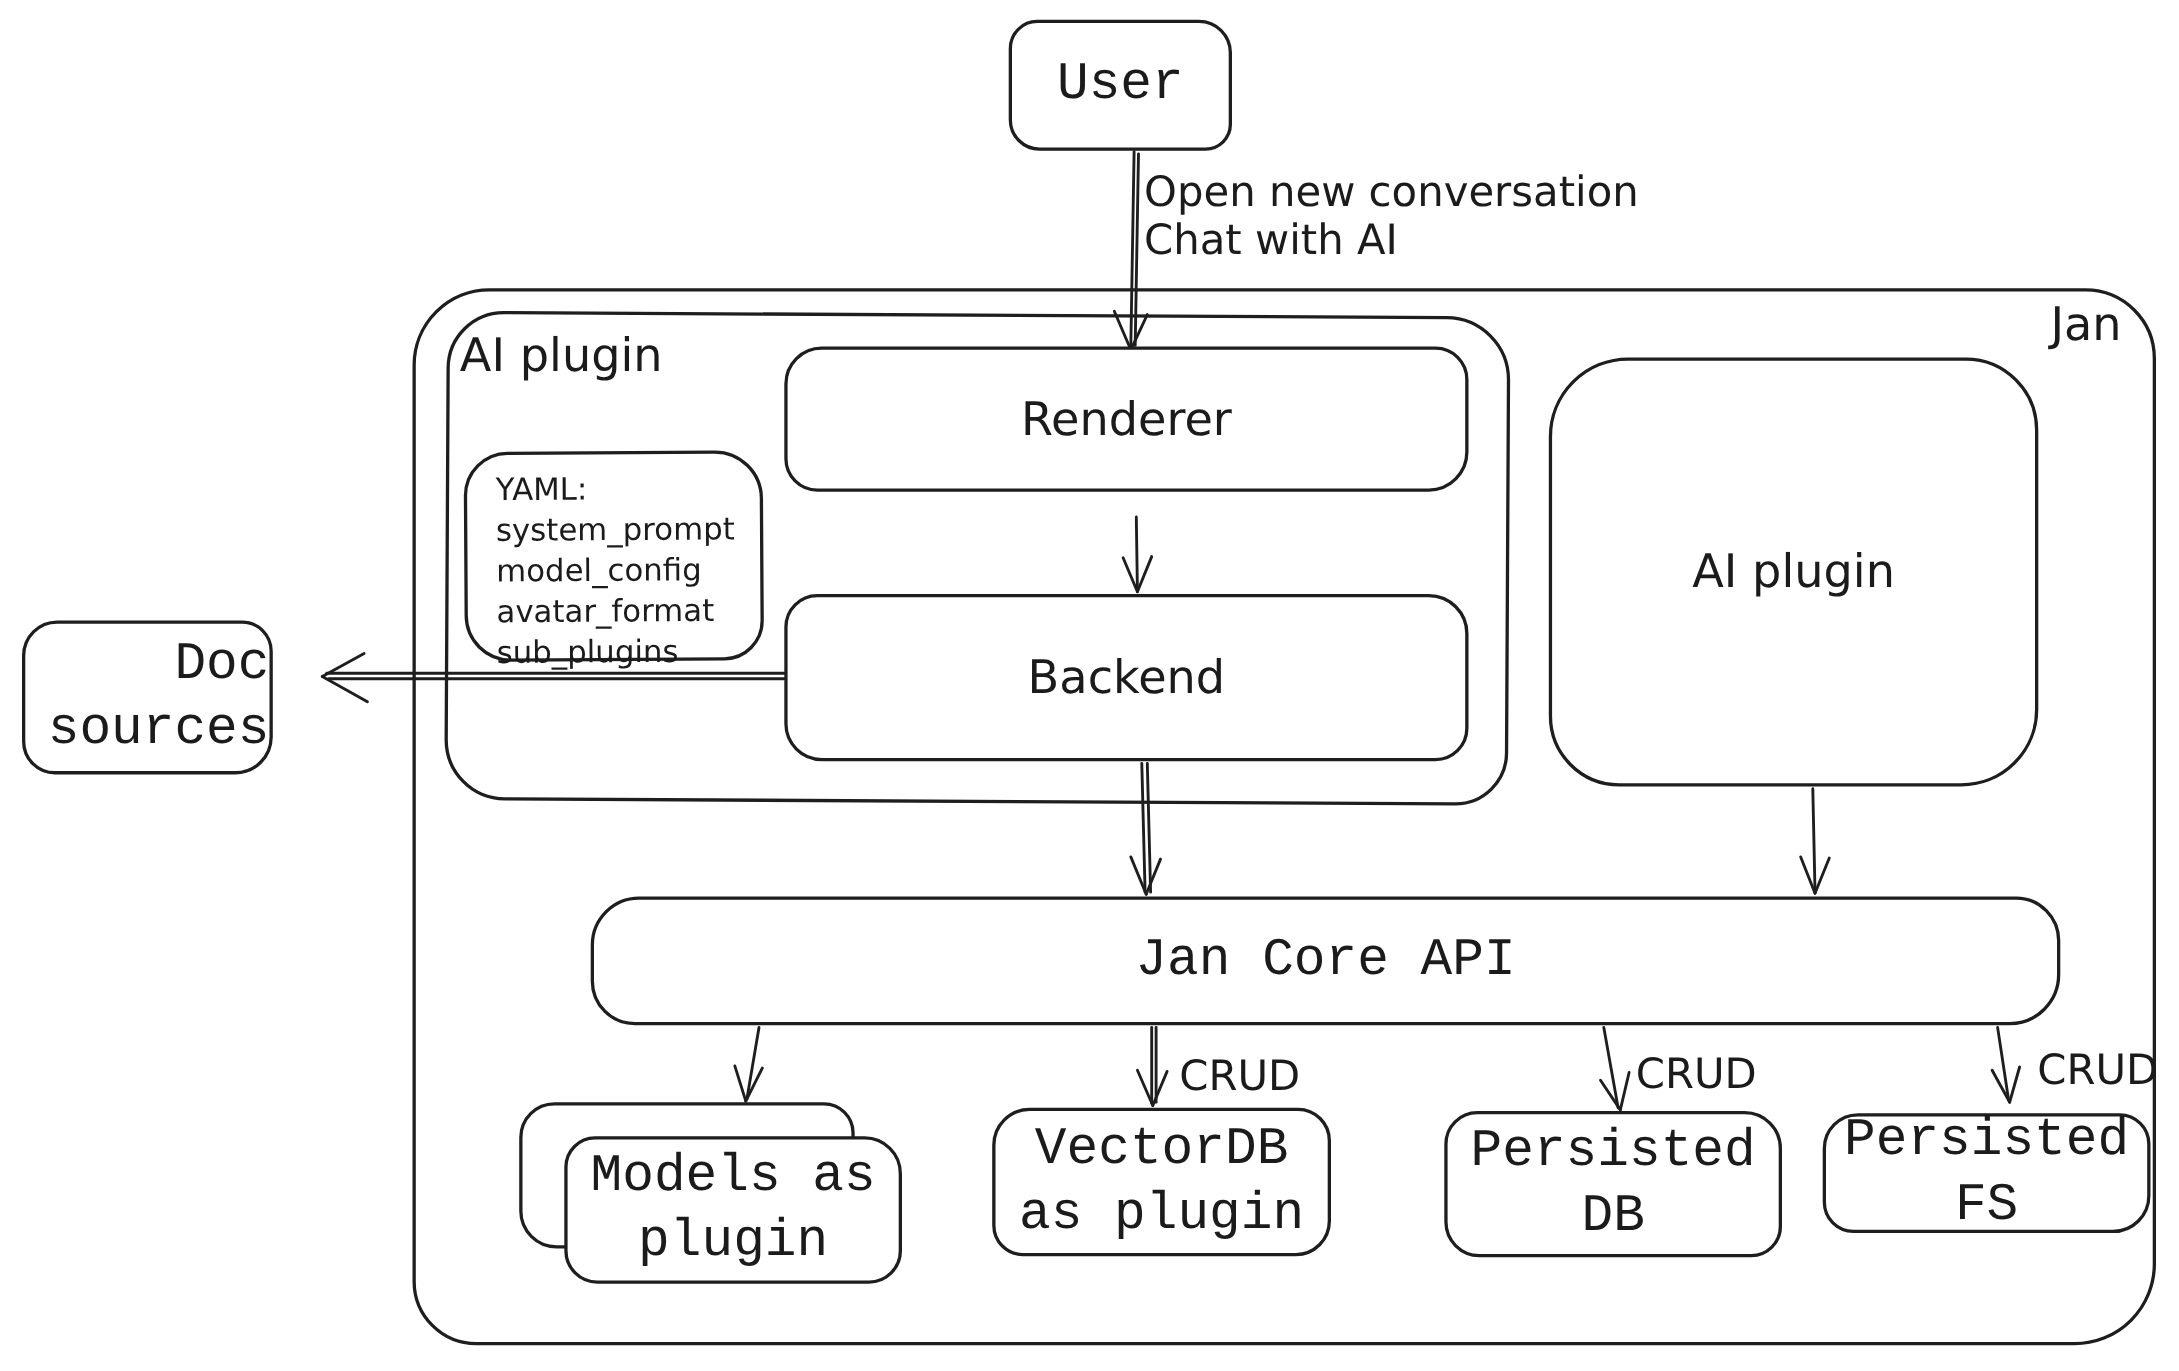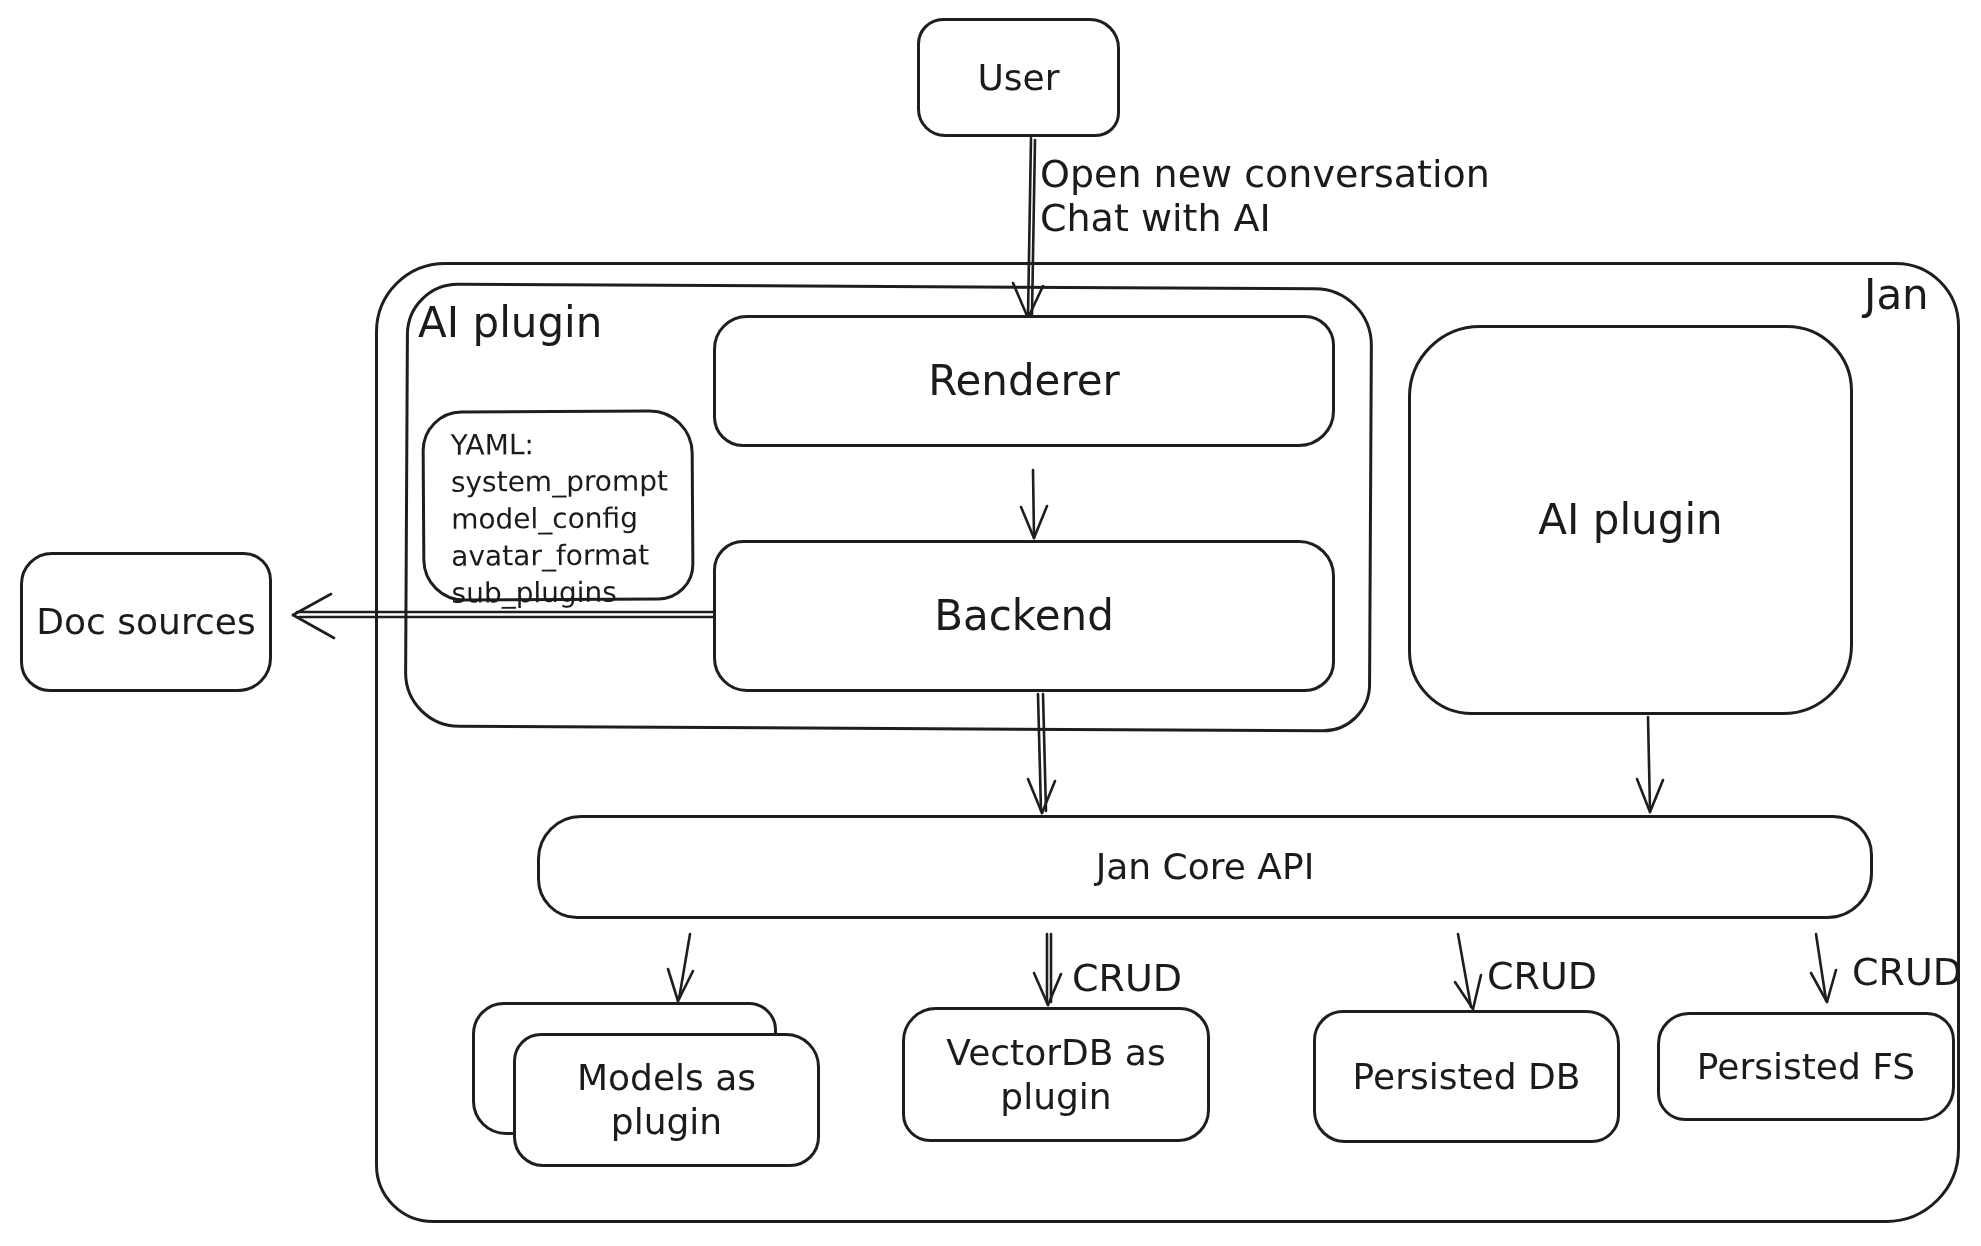--- a/index.html
+++ b/index.html
@@ -14,21 +14,21 @@
   }
   .container{background:transparent;z-index:1;}
   .leaf{z-index:3;}
   .lbl{position:absolute;z-index:4;white-space:nowrap;}
   .arrows{position:absolute;left:0;top:0;z-index:2;pointer-events:none;}
   .arrows path{stroke:#1e1e1e;stroke-width:2.6;fill:none;stroke-linecap:round;}
   .yaml{
     flex-direction:column;align-items:flex-start;justify-content:flex-start;
     padding:14px 18px 10px 26px;font-size:28px;line-height:1.32;text-align:left;
   }
-  .t40{font-size:36px;}
+  .t40{font-size:48px;font-family:Liberation Mono, monospace;}
   .t42{font-size:42px;}
   .t38{font-size:38px;}
   .tilt-l{transform:rotate(-0.35deg);}
   .tilt-r{transform:rotate(0.3deg);}
 </style>
 </head>
 <body>
 
 <div class="canvas">
 
@@ -114,25 +114,25 @@
   </div>
 
   <div class="node leaf t42" style="left:713px;top:540px;width:622px;height:152px;border-radius:30px 36px 30px 34px;">
     <span>Backend</span>
   </div>
 
   <div class="node leaf t42" style="left:1408px;top:325px;width:445px;height:390px;border-radius:72px 66px 70px 64px;">
     <span>AI plugin</span>
   </div>
 
-  <div class="node leaf t40" style="left:20px;top:552px;width:252px;height:140px;border-radius:32px 28px 34px 30px;">
+  <div class="node leaf t40" style="left:20px;top:564px;width:228px;height:140px;border-radius:32px 28px 34px 30px;text-align:right;">
     <span>Doc sources</span>
   </div>
 
-  <div class="node leaf t40" style="left:537px;top:815px;width:1336px;height:104px;border-radius:44px 40px 46px 40px;">
+  <div class="node leaf t40" style="left:537px;top:815px;width:1336px;height:117px;border-radius:44px 40px 46px 40px;">
     <span>Jan Core API</span>
   </div>
 
 
   <div class="lbl t38" style="left:1072px;top:956px;">CRUD</div>
   <div class="lbl t38" style="left:1487px;top:954px;">CRUD</div>
   <div class="lbl t38" style="left:1852px;top:950px;">CRUD</div>
 
   <div class="node leaf" style="left:472px;top:1002px;width:305px;height:133px;border-radius:32px 28px 30px 34px;"></div>
   <div class="node leaf t40" style="left:513px;top:1033px;width:307px;height:134px;border-radius:28px 34px 30px 30px;padding:0 14px;">

